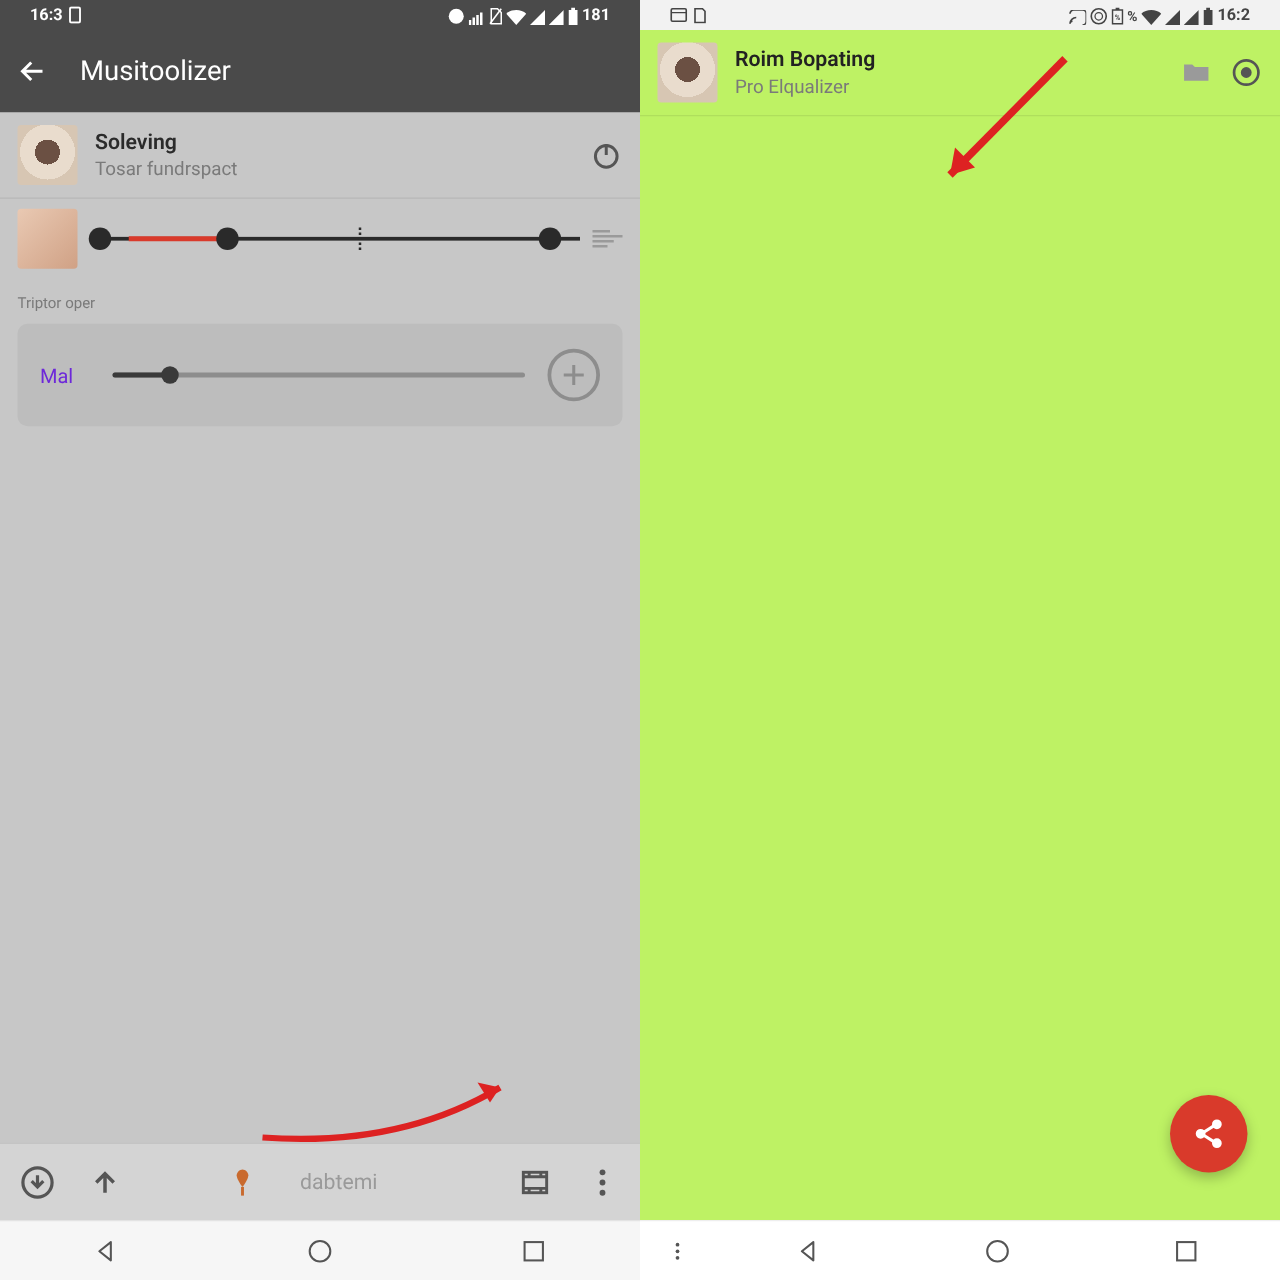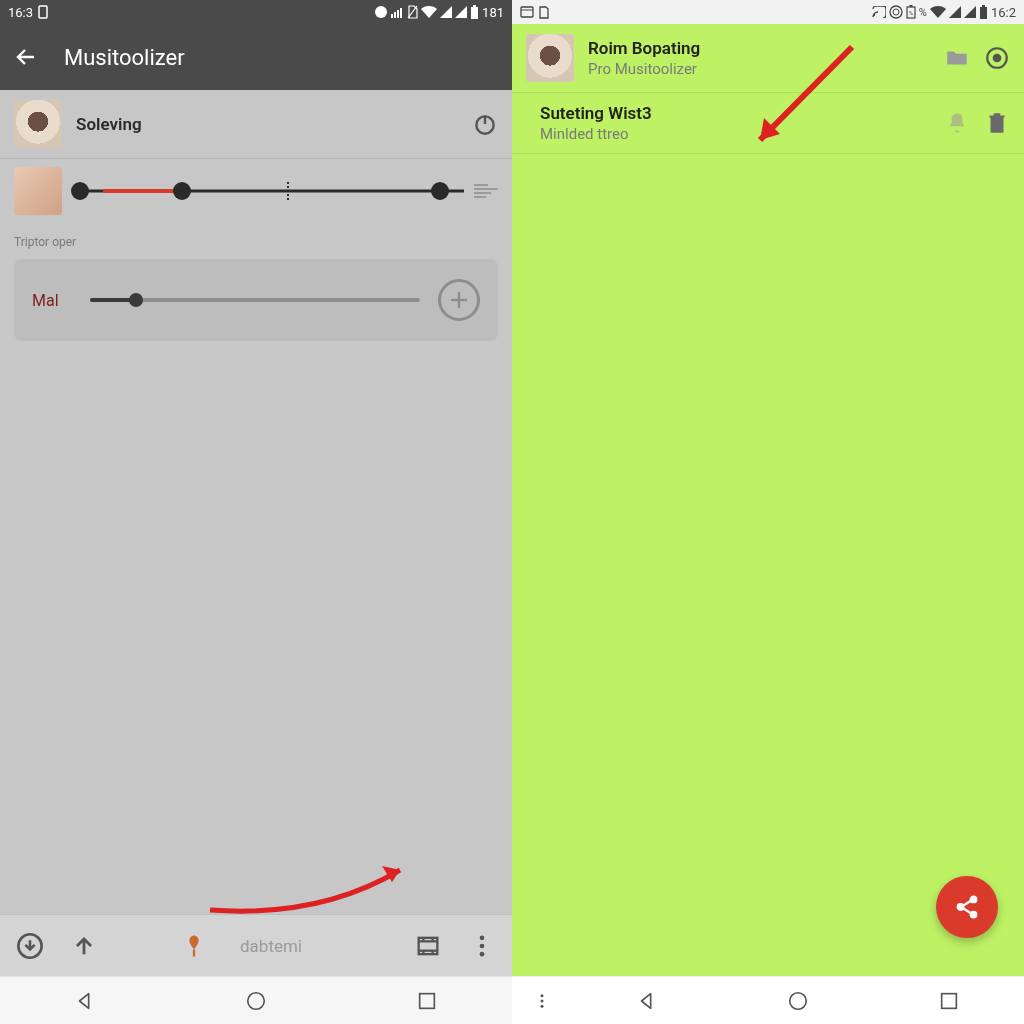--- a/index.html
+++ b/index.html
@@ -1,24 +1,24 @@
 <!DOCTYPE html>
 <html><head>
 <meta charset="utf-8">
 <style>
 *{margin:0;padding:0;box-sizing:border-box;font-family:Roboto,-apple-system,sans-serif;-webkit-font-smoothing:antialiased}
 body{width:1024px;height:1024px;background:#fff;display:flex;overflow:hidden}
 .pane{width:512px;height:1024px;display:flex;flex-direction:column;position:relative}
 .pane-left{background:#c7c7c7}
 .pane-right{background:#fff}
-.statusbar{height:24px;display:flex;align-items:center;justify-content:space-between;padding:0 8px;font-size:13px;font-weight:400}
+.statusbar{height:24px;display:flex;align-items:center;justify-content:space-between;padding:0 24px;font-size:13px;font-weight:700}
 .statusbar-left .statusbar{background:#4a4a4a;color:#fff}
 .statusbar-right .statusbar{background:#f2f2f2;color:#444}
 .sb-left{display:flex;align-items:center;gap:4px}
-.sb-right{display:flex;align-items:center;gap:3px}
+.sb-right{display:flex;align-items:flex-end;gap:3px}
 .toolbar{height:66px;display:flex;align-items:center;padding:0 14px;gap:26px}
 .toolbar-left{background:#4a4a4a;color:#fff}
 .toolbar-right{background:#ececec;color:#333}
 .tb-title{font-size:22px;font-weight:400}
 .tb-spacer{flex:1}
 .body-left{flex:1;background:#c7c7c7;display:flex;flex-direction:column;position:relative}
 .body-right{flex:1;background:#bef264;display:flex;flex-direction:column;position:relative}
 .row{display:flex;align-items:center;padding:10px 14px;gap:14px}
 .row-divider{border-bottom:1px solid rgba(0,0,0,.08)}
 .thumb{width:48px;height:48px;border-radius:3px;background:radial-gradient(circle at 50% 45%,#6b5043 0 10px,#e9dccd 10px 22px,#d7c6b3 22px);flex:0 0 auto}
@@ -30,21 +30,21 @@
 .slider-row{display:flex;align-items:center;padding:8px 14px 14px 14px;gap:10px}
 .slider-track{flex:1;height:40px;position:relative}
 .rail{position:absolute;left:0;right:0;top:50%;height:3px;background:#2a2a2a;transform:translateY(-50%)}
 .rail-seg{position:absolute;top:50%;height:3px;transform:translateY(-50%)}
 .knob{position:absolute;top:50%;width:18px;height:18px;border-radius:50%;background:#2a2a2a;transform:translate(-50%,-50%)}
 .tick{position:absolute;top:50%;width:2px;height:18px;border-left:2px dotted #2a2a2a;transform:translate(-50%,-50%)}
 .vis-col{width:24px;display:flex;flex-direction:column;justify-content:center;gap:2px}
 .vis-bar{height:2px;background:#9a9a9a}
 .caption{font-size:12px;color:#7a7a7a;padding:6px 14px 10px}
 .panel{margin:0 14px;background:#bdbdbd;border-radius:8px;padding:20px 18px;display:flex;align-items:center;gap:18px}
-.panel-label{font-size:16px;color:#7f1d1d;min-width:40px}
+.panel-label{font-size:16px;color:#6d28d9;min-width:40px}
 .panel-slider{flex:1;position:relative;height:24px}
 .panel-rail{position:absolute;left:0;right:0;top:50%;height:4px;background:#8d8d8d;border-radius:2px;transform:translateY(-50%)}
 .panel-fill{position:absolute;left:0;top:50%;height:4px;background:#3a3a3a;border-radius:2px;transform:translateY(-50%)}
 .panel-knob{position:absolute;top:50%;width:14px;height:14px;border-radius:50%;background:#3a3a3a;transform:translate(-50%,-50%)}
 .plus-btn{width:42px;height:42px;border:3px solid #8d8d8d;border-radius:50%;display:flex;align-items:center;justify-content:center;color:#8d8d8d;font-size:28px;font-weight:300}
 .bottombar-left{height:62px;background:#d4d4d4;border-top:1px solid #bfbfbf;display:flex;align-items:center;padding:0 16px;gap:26px}
 .bb-ico{width:28px;height:28px;color:#555;display:flex;align-items:center;justify-content:center}
 .bb-label{font-size:17px;color:#9a9a9a;margin-left:6px}
 .navbar{height:48px;background:#f6f6f6;display:flex;align-items:center;justify-content:space-around;border-top:1px solid #e3e3e3}
 .nav-ico{width:22px;height:22px;color:#555}
@@ -105,20 +105,21 @@
         <path d="M20 12H4M11 5l-7 7 7 7"></path>
       </svg>
     <span class="tb-title">Musitoolizer</span>
   </div>
 
   <div class="body-left">
     <div class="row row-divider">
       <div class="thumb"></div>
       <div class="row-main">
         <div class="row-title">Soleving</div>
+        <div class="row-sub">Tosar fundrspact</div>
       </div>
       <div class="row-ico">
         <svg class="icon-svg" viewBox="0 0 24 24" fill="none" stroke="#555" stroke-width="2.2">
             <circle cx="12" cy="13" r="8"></circle>
             <line x1="12" y1="4" x2="12" y2="12"></line>
           </svg>
       </div>
     </div>
 
     <div class="slider-row">
@@ -260,52 +261,35 @@
       <span>16:2</span>
     </div>
   </div>
 
 
   <div class="body-right">
     <div class="row row-divider">
       <div class="thumb"></div>
       <div class="row-main">
         <div class="row-title">Roim Bopating</div>
-        <div class="row-sub">Pro Musitoolizer</div>
+        <div class="row-sub">Pro Elqualizer</div>
       </div>
       <div class="row-ico">
         <svg class="icon-svg" viewBox="0 0 24 24" fill="#9a9a9a">
             <path d="M3 6h6l2 2h10v10H3z"></path>
           </svg>
       </div>
       <div class="row-ico">
         <svg class="icon-svg" viewBox="0 0 24 24" fill="none" stroke="#555" stroke-width="2">
             <circle cx="12" cy="12" r="9"></circle>
             <circle cx="12" cy="12" r="3" fill="#555"></circle>
           </svg>
       </div>
     </div>
 
-    <div class="row row-divider">
-      <div style="width:48px;flex:0 0 auto"></div>
-      <div class="row-main" style="margin-left:-48px">
-        <div class="row-title">Suteting Wist3</div>
-        <div class="row-sub">Minlded ttreo</div>
-      </div>
-      <div class="row-ico" style="opacity:.55">
-        <svg class="icon-svg" viewBox="0 0 24 24" fill="#9a9a9a">
-            <path d="M12 3a5 5 0 00-5 5v4l-2 3h14l-2-3V8a5 5 0 00-5-5zM10 19a2 2 0 004 0"></path>
-          </svg>
-      </div>
-      <div class="row-ico">
-        <svg class="icon-svg" viewBox="0 0 24 24" fill="#6a6a6a">
-            <path d="M6 7h12v13a1 1 0 01-1 1H7a1 1 0 01-1-1zM5 5h14v2H5zM9 3h6v2H9z"></path>
-          </svg>
-      </div>
-    </div>
 
     <svg class="arrow" style="left:230px;top:18px;width:120px;height:110px" viewBox="0 0 120 110">
       <path d="M110 5 L18 98" fill="none" stroke="#d22" stroke-width="6"></path>
       <path d="M18 98 l4 -22 l16 16 z" fill="#d22"></path>
     </svg>
 
     <div class="fab">
       <svg width="26" height="26" viewBox="0 0 24 24" fill="none" stroke="#fff" stroke-width="2.2">
           <circle cx="6" cy="12" r="2.5" fill="#fff"></circle>
           <circle cx="18" cy="5" r="2.5" fill="#fff"></circle>

